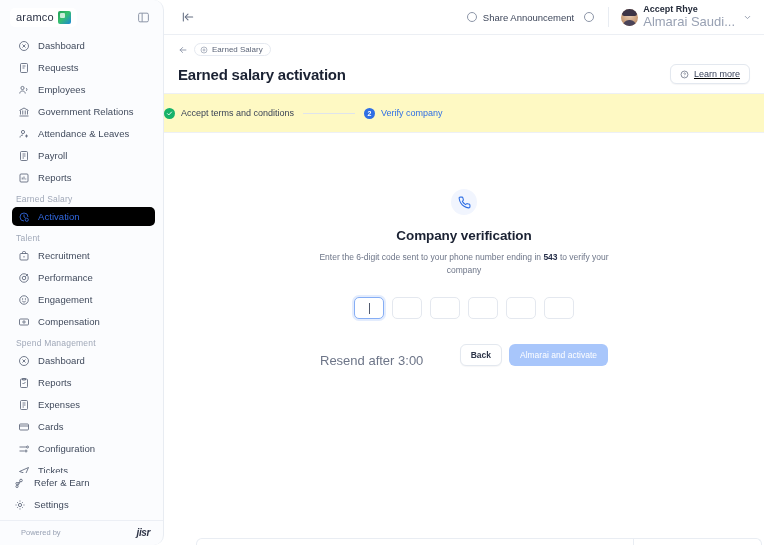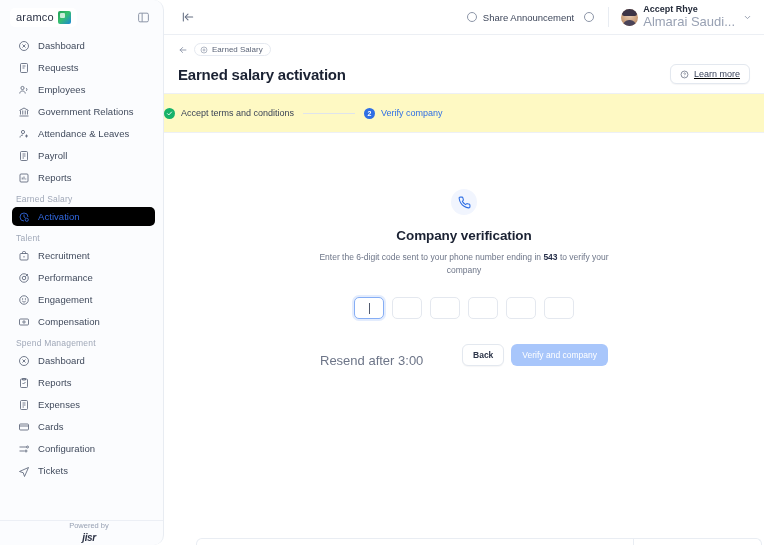--- a/index.html
+++ b/index.html
@@ -77,22 +77,22 @@
   .sb-item.active { background: #000000; color: #3268e0; }
   .sb-item .ico { width: 13px; height: 13px; flex: 0 0 13px; display:flex; align-items:center; justify-content:center; }
   .sb-item .lbl { font-size: 9.5px; white-space: nowrap; letter-spacing: .05px;}
   .sb-list { display: flex; flex-direction: column; gap: 3px; }
 
   .sb-bottom { padding-bottom: 2px; }
   .sb-footer {
     border-top: 1px solid #eceff5;
     height: 23px;
     display: flex; align-items: center; justify-content: space-between;
-    padding: 0 13px 0 28px;
-    flex-direction: column;
+    padding: 0 13px 0 21px;
+    margin-top: 6px;
   }
   .pow-text { font-size: 7.5px; color: #98a1b3; }
   .jisr { font-size: 10px; font-weight: 700; color: #2d3346; font-style: italic; letter-spacing: -.4px;}
 
   
   .main { flex: 1; height: 545px; display: flex; flex-direction: column; background: #ffffff; min-width: 0; }
 
   .topbar {
     height: 35px; flex: 0 0 35px;
     border-bottom: 1px solid #eceff4;
@@ -419,20 +419,42 @@
             <svg width="12" height="12" viewBox="0 0 24 24" fill="none" stroke="#5b6478" stroke-width="1.7">
                 <path d="M3 13l18-8-8 18-2.5-7.5z"></path>
               </svg>
           </span>
           <span class="lbl">Tickets</span>
         </div>
       </div>
     </div>
 
     <div class="sb-bottom">
+      <div class="sb-list">
+        <div class="sb-item">
+          <span class="ico">
+            <svg width="12" height="12" viewBox="0 0 24 24" fill="none" stroke="#5b6478" stroke-width="1.7">
+                <circle cx="14" cy="7" r="2.6"></circle>
+                <circle cx="6" cy="13" r="2.2"></circle>
+                <circle cx="6" cy="19" r="2.2"></circle>
+                <path d="M12 9.4L8 11.8M12 10l-4 7.2"></path>
+              </svg>
+          </span>
+          <span class="lbl">Refer &amp; Earn</span>
+        </div>
+        <div class="sb-item">
+          <span class="ico">
+            <svg width="12" height="12" viewBox="0 0 24 24" fill="none" stroke="#5b6478" stroke-width="1.7">
+                <circle cx="12" cy="12" r="3.2"></circle>
+                <path d="M12 3v2.2M12 18.8V21M21 12h-2.2M5.2 12H3M17.7 6.3l-1.6 1.6M7.9 16.1l-1.6 1.6M17.7 17.7l-1.6-1.6M7.9 7.9L6.3 6.3"></path>
+              </svg>
+          </span>
+          <span class="lbl">Settings</span>
+        </div>
+      </div>
       <div class="sb-footer">
         <span class="pow-text">Powered by</span>
         <span class="jisr">jisr</span>
       </div>
     </div>
   </aside>
 
   <section class="main">
 
     <header class="topbar">
@@ -534,21 +556,21 @@
           <div class="otp"></div>
           <div class="otp"></div>
           <div class="otp"></div>
           <div class="otp"></div>
         </div>
 
         <div class="action-row">
           <span class="resend">Resend after 3:00</span>
           <span class="btn-group">
             <button class="btn-back">Back</button>
-            <button class="btn-verify">Verify and company</button>
+            <button class="btn-verify">Almarai and activate</button>
           </span>
         </div>
       </div>
     </div>
 
     <div class="bottom-peek">
       <span class="sep"></span>
     </div>
   </section>
 </div>

